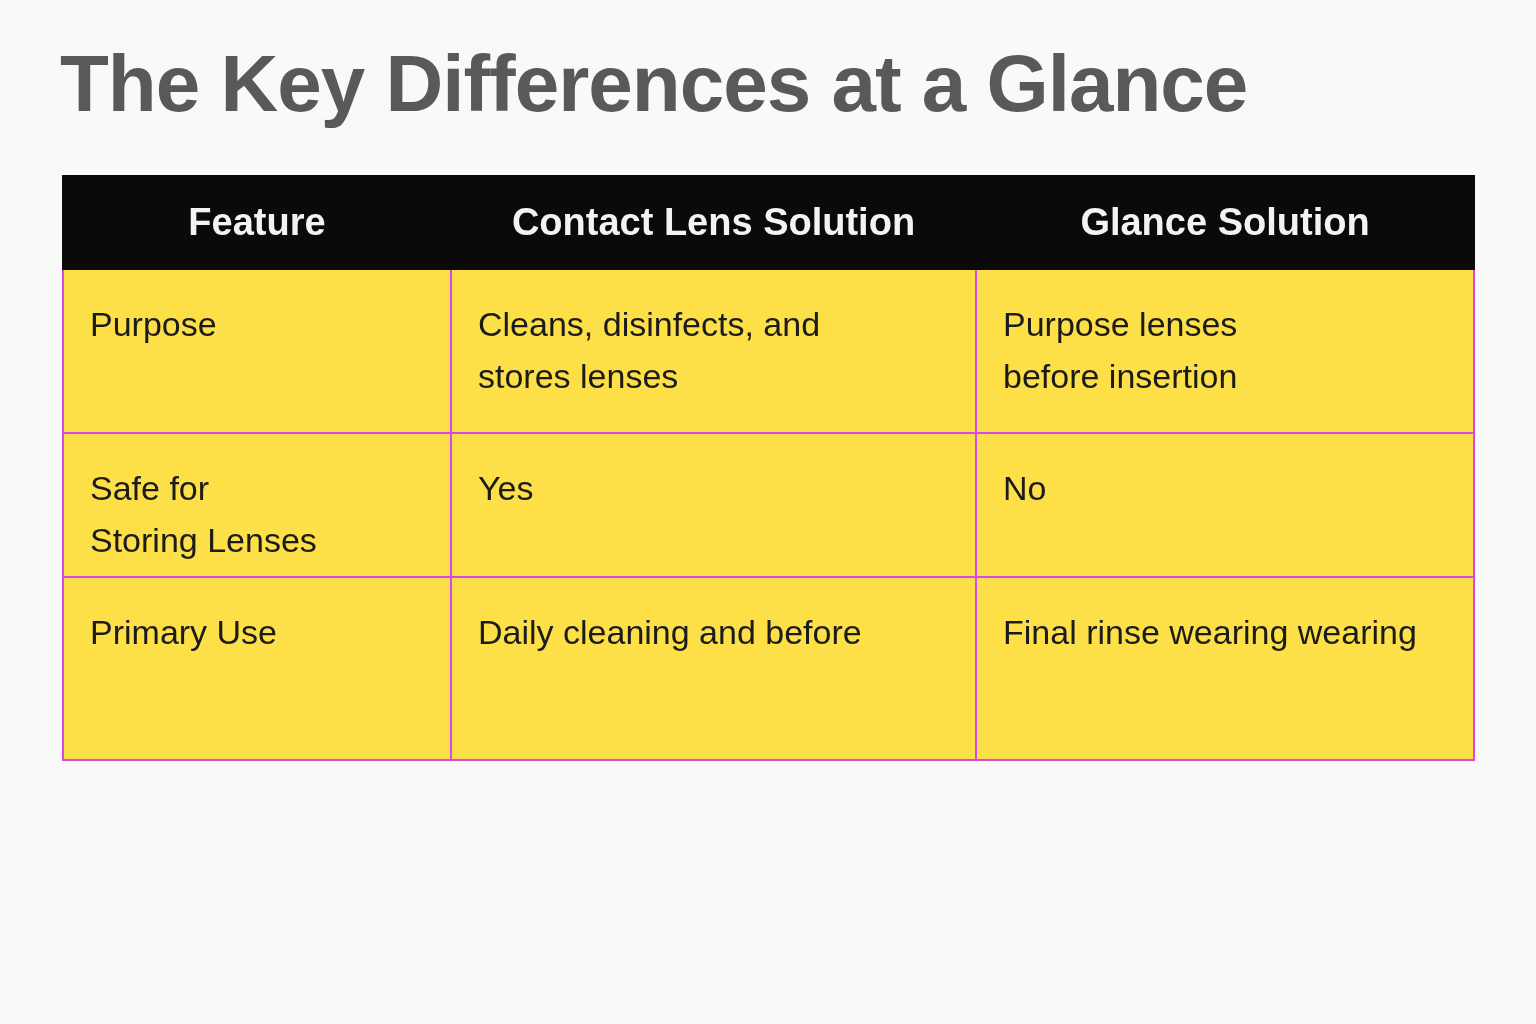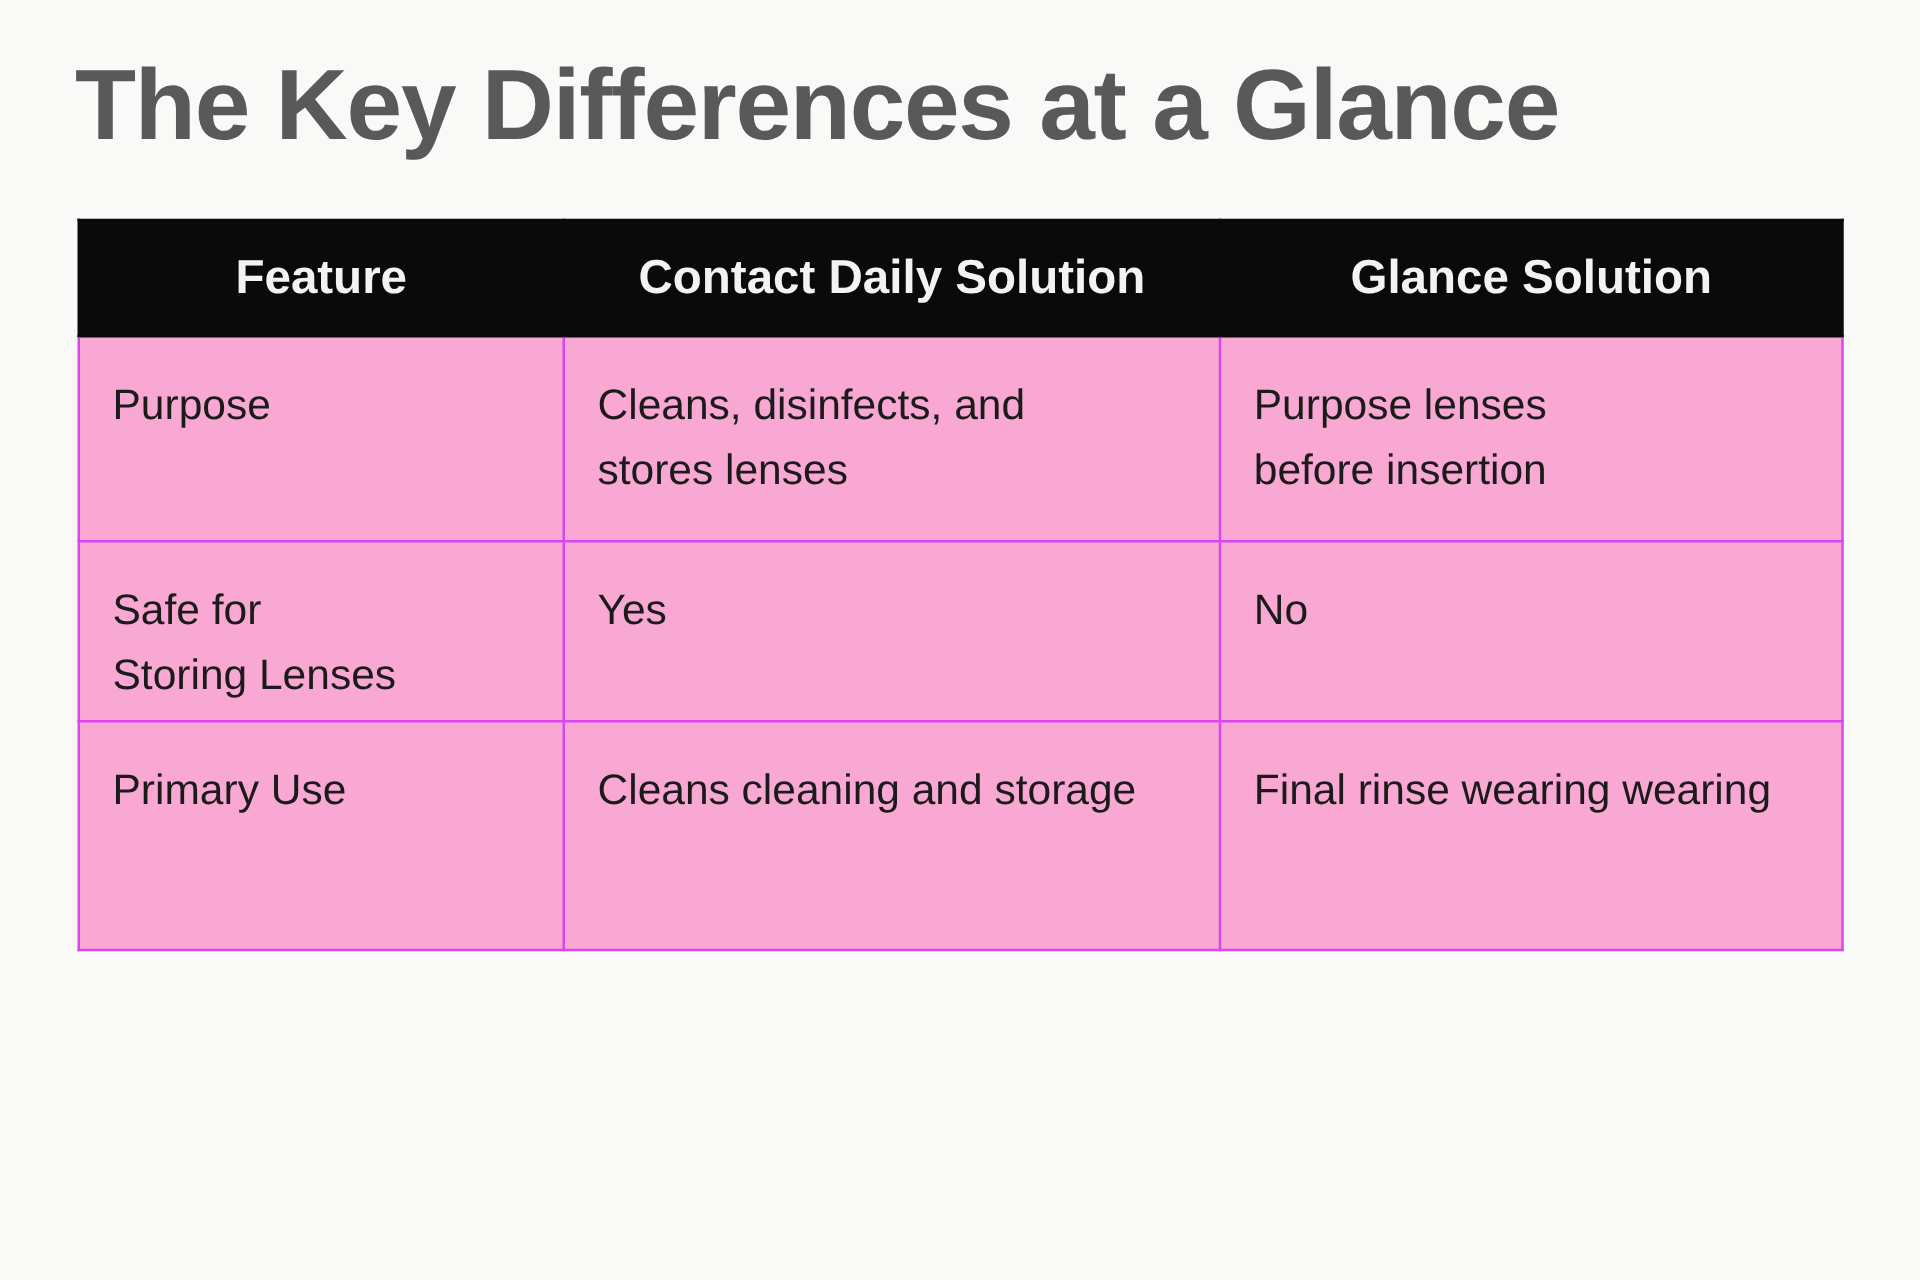--- a/index.html
+++ b/index.html
@@ -47,21 +47,21 @@
     background: #0a0a0a;
     border-color: #0a0a0a;
     color: #f3f3f3;
     font-size: 38px;
     font-weight: 700;
     text-align: center;
     vertical-align: middle;
     padding: 0 10px;
   }
   table.comparison td {
-    background: #f9a8d4;
+    background: #fde047;
     color: #1b1b1b;
     font-size: 34px;
     font-weight: 400;
     line-height: 52px;
     text-align: left;
     vertical-align: top;
     padding: 28px 24px 10px 26px;
     white-space: pre-line;
   }
   tr.r1 { height: 164px; }
@@ -76,37 +76,37 @@
 
 <table class="comparison">
   <colgroup>
     <col class="c1">
     <col class="c2">
     <col class="c3">
   </colgroup>
   <thead>
     <tr>
       <th>Feature</th>
-      <th>Contact Daily Solution</th>
+      <th>Contact Lens Solution</th>
       <th>Glance Solution</th>
     </tr>
   </thead>
   <tbody>
     <tr class="r1">
       <td>Purpose</td>
       <td>Cleans, disinfects, and
 stores lenses</td>
       <td>Purpose lenses
 before insertion</td>
     </tr>
     <tr class="r3">
       <td>Safe for
 Storing Lenses</td>
       <td>Yes</td>
       <td>No</td>
     </tr>
     <tr class="r4">
       <td>Primary Use</td>
-      <td>Cleans cleaning and storage</td>
+      <td>Daily cleaning and before</td>
       <td>Final rinse wearing wearing</td>
     </tr>
   </tbody>
 </table>
 
 </body></html>

